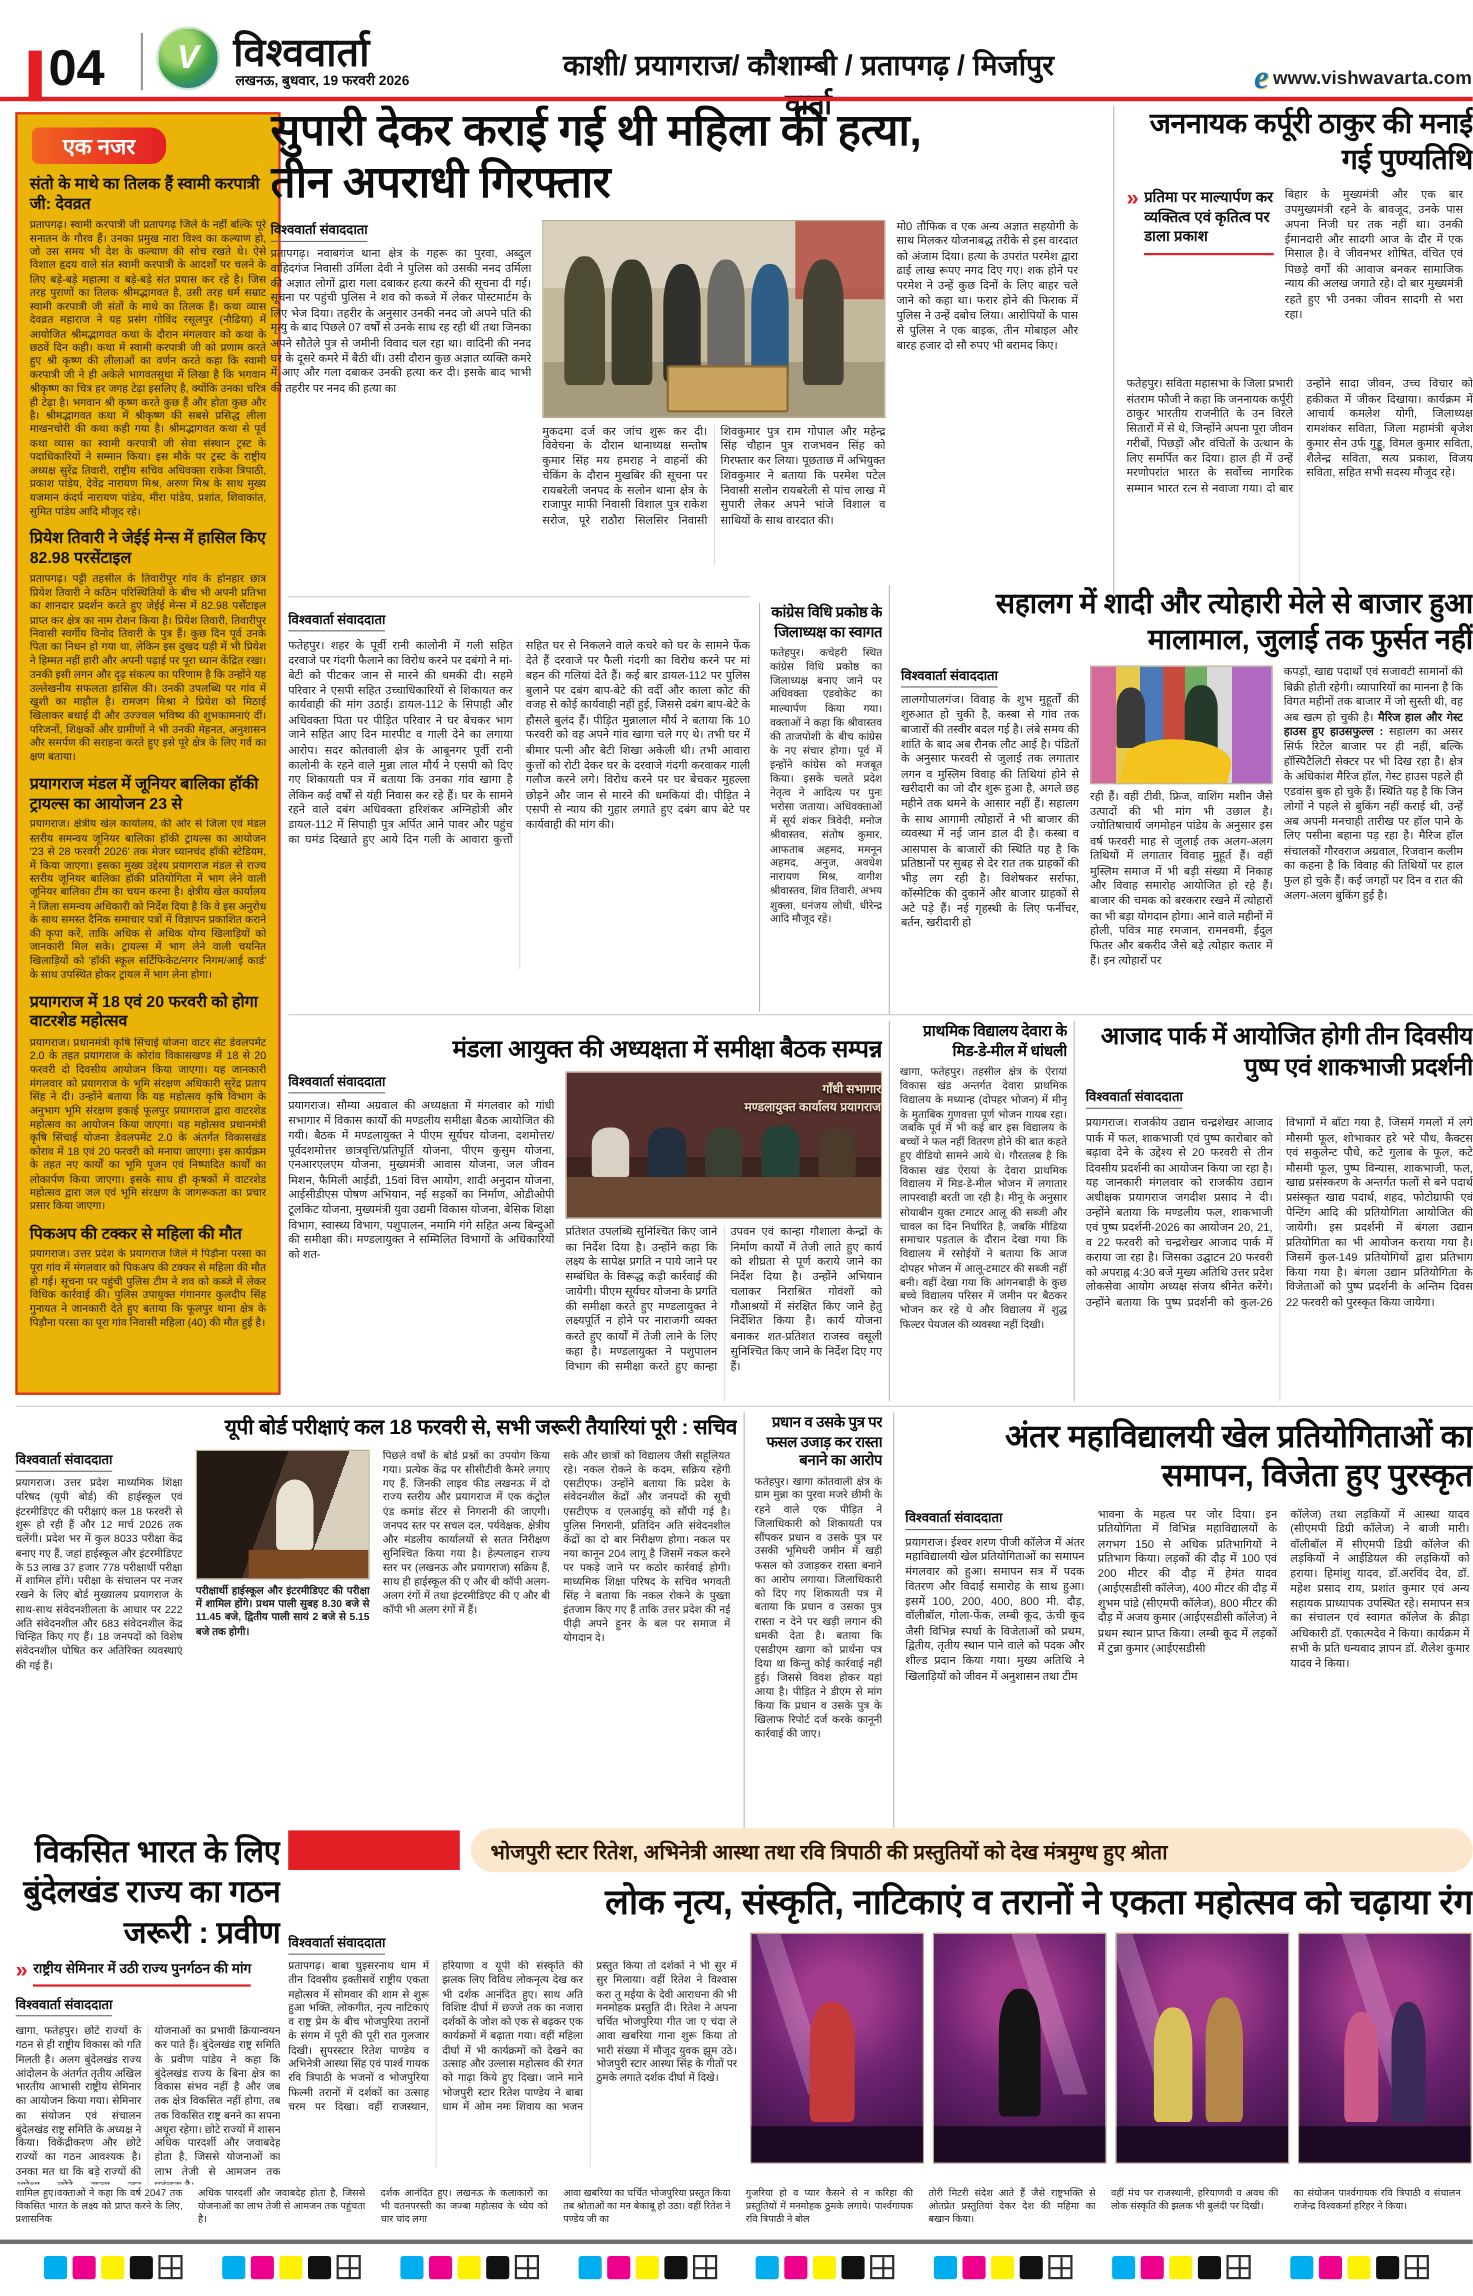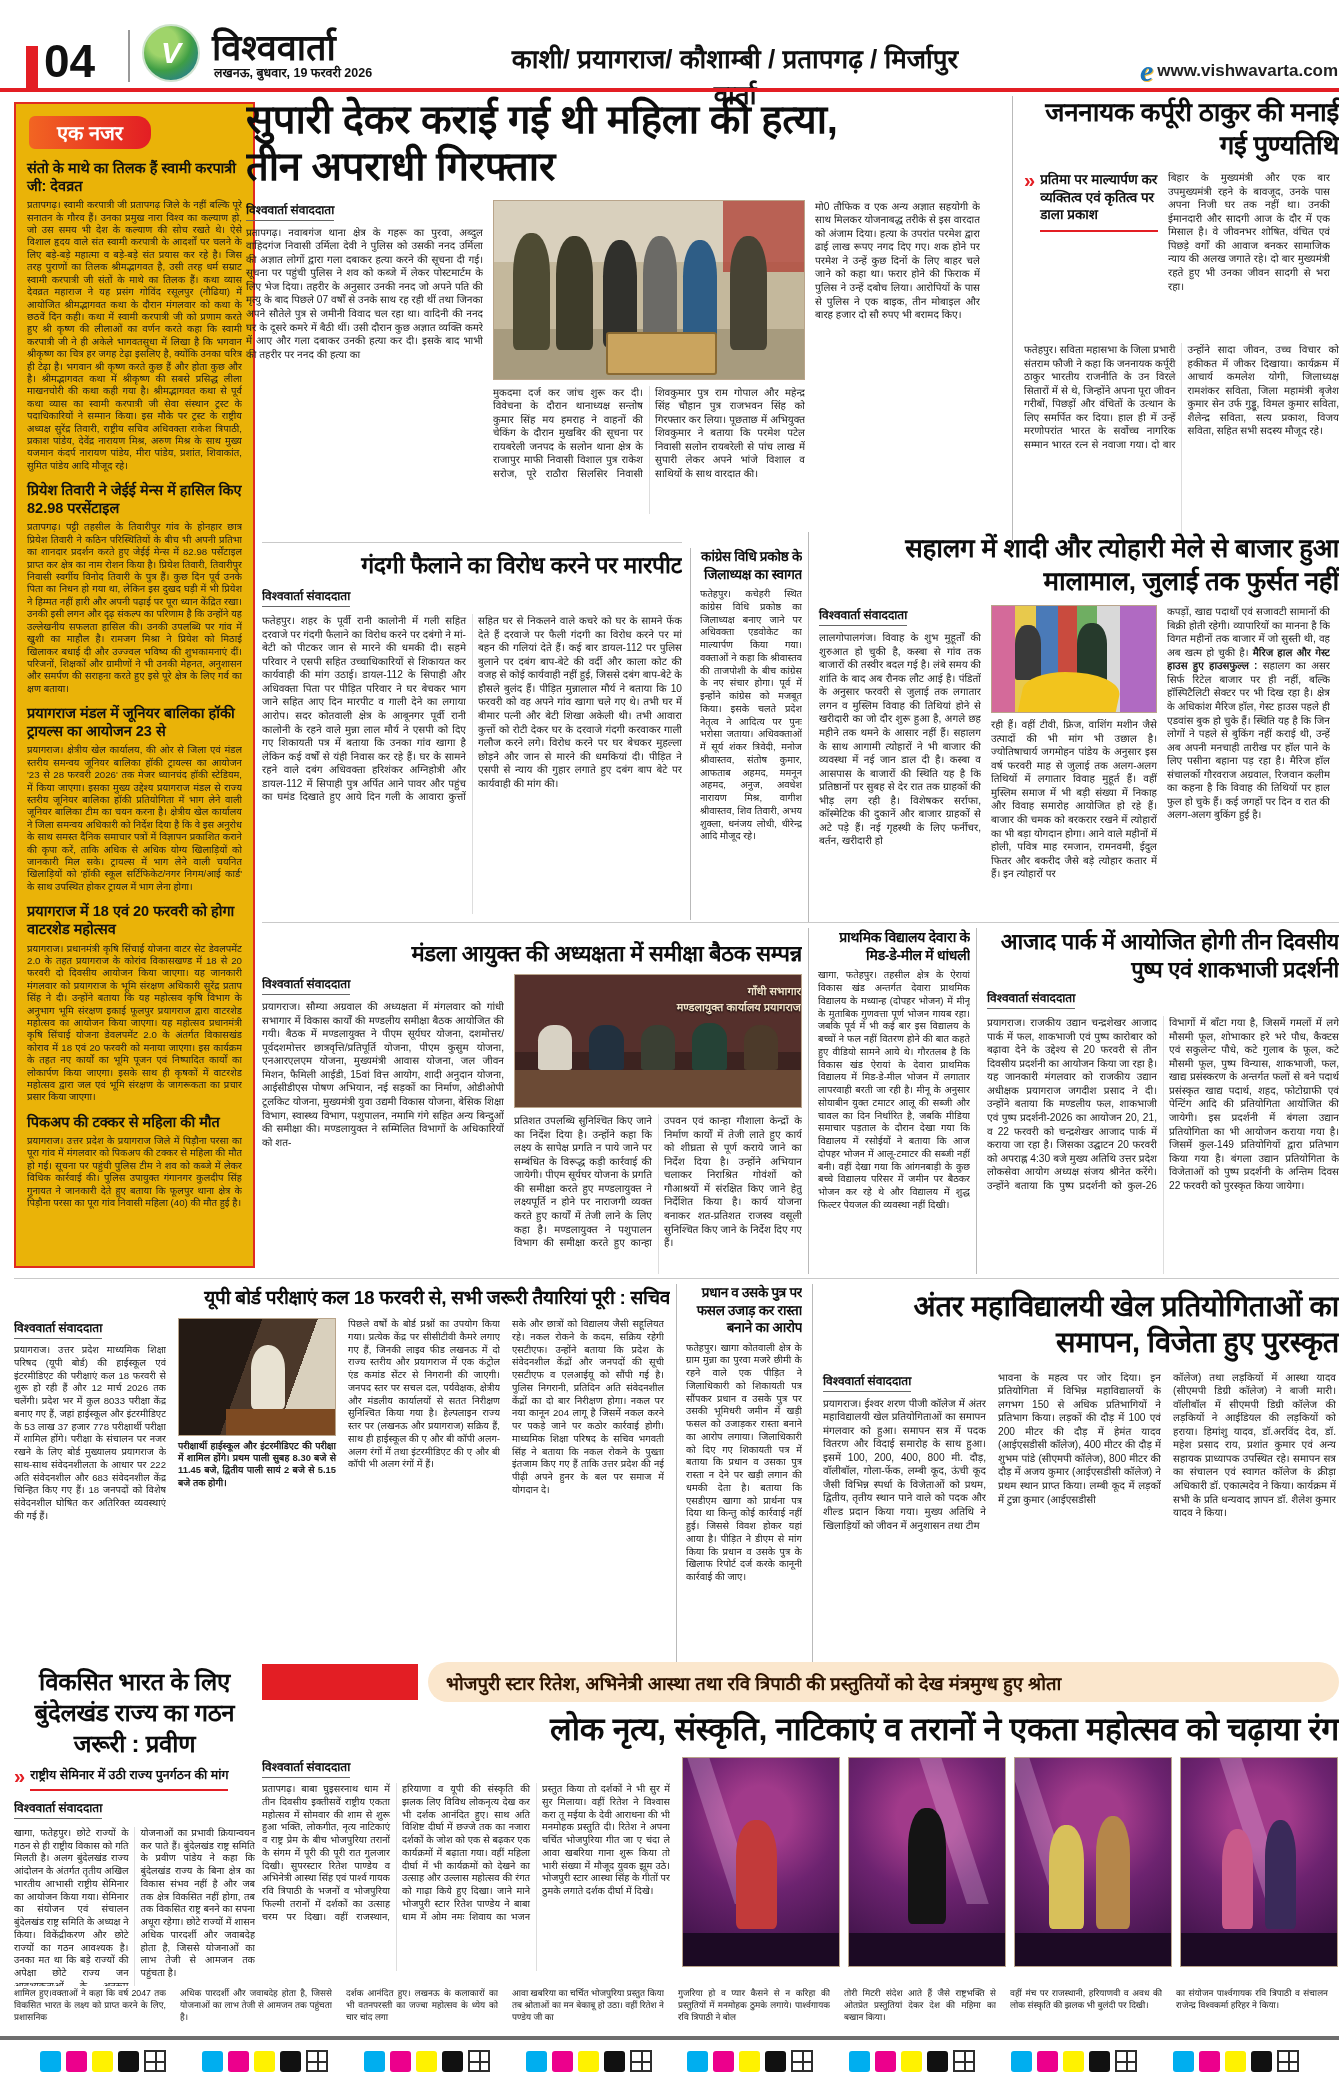--- a/index.html
+++ b/index.html
@@ -161,21 +161,20 @@
         <span class="kick-text">प्रतिमा पर माल्यार्पण कर व्यक्तित्व एवं कृतित्व पर डाला प्रकाश</span>
       </div>
       <div class="body" style="width:162px;height:164px">बिहार के मुख्यमंत्री और एक बार उपमुख्यमंत्री रहने के बावजूद, उनके पास अपना निजी घर तक नहीं था। उनकी ईमानदारी और सादगी आज के दौर में एक मिसाल है। वे जीवनभर शोषित, वंचित एवं पिछड़े वर्गों की आवाज बनकर सामाजिक न्याय की अलख जगाते रहे। दो बार मुख्यमंत्री रहते हुए भी उनका जीवन सादगी से भरा रहा।</div>
     </div>
     <div class="body cols2" style="height:220px;margin-top:8px">फतेहपुर। सविता महासभा के जिला प्रभारी संतराम फौजी ने कहा कि जननायक कर्पूरी ठाकुर भारतीय राजनीति के उन विरले सितारों में से थे, जिन्होंने अपना पूरा जीवन गरीबों, पिछड़ों और वंचितों के उत्थान के लिए समर्पित कर दिया। हाल ही में उन्हें मरणोपरांत भारत के सर्वोच्च नागरिक सम्मान भारत रत्न से नवाजा गया। दो बार उन्होंने सादा जीवन, उच्च विचार को हकीकत में जीकर दिखाया। कार्यक्रम में आचार्य कमलेश योगी, जिलाध्यक्ष रामशंकर सविता, जिला महामंत्री बृजेश कुमार सेन उर्फ गुड्डू, विमल कुमार सविता, शैलेन्द्र सविता, सत्य प्रकाश, विजय सविता, सहित सभी सदस्य मौजूद रहे।</div>
   </div>
 
   <div class="hrule" style="left:262px;top:542px;width:420px"></div>
 
   <div class="abs" style="left:262px;top:548px;width:420px;height:372px;overflow:hidden">
-    <div class="hl" style="font-size:23px">गंदगी फैलाने का विरोध करने पर मारपीट</div>
     <div style="margin:6px 0 2px"><span class="byline">विश्ववार्ता संवाददाता</span></div>
     <div class="body cols2" style="height:300px">फतेहपुर। शहर के पूर्वी रानी कालोनी में गली सहित दरवाजे पर गंदगी फैलाने का विरोध करने पर दबंगो ने मां-बेटी को पीटकर जान से मारने की धमकी दी। सहमे परिवार ने एसपी सहित उच्चाधिकारियों से शिकायत कर कार्यवाही की मांग उठाई। डायल-112 के सिपाही और अधिवक्ता पिता पर पीड़ित परिवार ने घर बेचकर भाग जाने सहित आए दिन मारपीट व गाली देने का लगाया आरोप। सदर कोतवाली क्षेत्र के आबूनगर पूर्वी रानी कालोनी के रहने वाले मुन्ना लाल मौर्य ने एसपी को दिए गए शिकायती पत्र में बताया कि उनका गांव खागा है लेकिन कई वर्षों से यंही निवास कर रहे हैं। घर के सामने रहने वाले दबंग अधिवक्ता हरिशंकर अग्निहोत्री और डायल-112 में सिपाही पुत्र अर्पित आने पावर और पहुंच का घमंड दिखाते हुए आये दिन गली के आवारा कुत्तों सहित घर से निकलने वाले कचरे को घर के सामने फेंक देते हैं दरवाजे पर फैली गंदगी का विरोध करने पर मां बहन की गलियां देते हैं। कई बार डायल-112 पर पुलिस बुलाने पर दबंग बाप-बेटे की वर्दी और काला कोट की वजह से कोई कार्यवाही नहीं हुई, जिससे दबंग बाप-बेटे के हौसले बुलंद हैं। पीड़ित मुन्नालाल मौर्य ने बताया कि 10 फरवरी को वह अपने गांव खागा चले गए थे। तभी घर में बीमार पत्नी और बेटी शिखा अकेली थी। तभी आवारा कुत्तों को रोटी देकर घर के दरवाजे गंदगी करवाकर गाली गलौज करने लगे। विरोध करने पर घर बेचकर मुहल्ला छोड़ने और जान से मारने की धमकियां दी। पीड़ित ने एसपी से न्याय की गुहार लगाते हुए दबंग बाप बेटे पर कार्यवाही की मांग की।</div>
   </div>
 
   <div class="abs vr" style="left:690px;top:548px;width:112px;height:372px;padding-left:9px;overflow:hidden">
     <div class="hl" style="font-size:13.5px;line-height:1.3">कांग्रेस विधि प्रकोष्ठ के जिलाध्यक्ष का स्वागत</div>
     <div class="body small" style="height:320px;margin-top:5px">फतेहपुर। कचेहरी स्थित कांग्रेस विधि प्रकोष्ठ का जिलाध्यक्ष बनाए जाने पर अधिवक्ता एडवोकेट का माल्यार्पण किया गया। वक्ताओं ने कहा कि श्रीवास्तव की ताजपोशी के बीच कांग्रेस के नए संचार होगा। पूर्व में इन्होंने कांग्रेस को मजबूत किया। इसके चलते प्रदेश नेतृत्व ने आदित्य पर पुनः भरोसा जताया। अधिवक्ताओं में सूर्य शंकर त्रिवेदी, मनोज श्रीवास्तव, संतोष कुमार, आफताब अहमद, ममनून अहमद, अनुज, अवधेश नारायण मिश्र, वागीश श्रीवास्तव, शिव तिवारी, अभय शुक्ला, धनंजय लोधी, धीरेन्द्र आदि मौजूद रहे।</div>
   </div>
 
   <div class="abs vr" style="left:808px;top:532px;width:531px;height:390px;padding-left:10px;overflow:hidden">
@@ -280,21 +279,21 @@
       <div style="width:163px">
         <div class="body" style="height:262px">भावना के महत्व पर जोर दिया। इन प्रतियोगिता में विभिन्न महाविद्यालयों के लगभग 150 से अधिक प्रतिभागियों ने प्रतिभाग किया। लड़कों की दौड़ में 100 एवं 200 मीटर की दौड़ में हेमंत यादव (आईएसडीसी कॉलेज), 400 मीटर की दौड़ में शुभम पांडे (सीएमपी कॉलेज), 800 मीटर की दौड़ में अजय कुमार (आईएसडीसी कॉलेज) ने प्रथम स्थान प्राप्त किया। लम्बी कूद में लड़कों में टुन्ना कुमार (आईएसडीसी</div>
       </div>
       <div style="width:163px">
         <div class="body" style="height:262px">कॉलेज) तथा लड़कियों में आस्था यादव (सीएमपी डिग्री कॉलेज) ने बाजी मारी। वॉलीबॉल में सीएमपी डिग्री कॉलेज की लड़कियों ने आईडियल की लड़कियों को हराया। हिमांशु यादव, डॉ.अरविंद देव, डॉ. महेश प्रसाद राय, प्रशांत कुमार एवं अन्य सहायक प्राध्यापक उपस्थित रहे। समापन सत्र का संचालन एवं स्वागत कॉलेज के क्रीड़ा अधिकारी डॉ. एकात्मदेव ने किया। कार्यक्रम में सभी के प्रति धन्यवाद ज्ञापन डॉ. शैलेश कुमार यादव ने किया।</div>
       </div>
     </div>
   </div>
 
   <div class="abs" style="left:14px;top:1666px;width:241px;height:320px;overflow:hidden">
-    <div class="hl" style="font-size:24px;line-height:1.3;text-align:center">विकसित भारत के लिए बुंदेलखंड राज्य का गठन जरूरी : प्रवीण</div>
+    <div class="hl" style="font-size:28px;line-height:1.3;text-align:right">विकसित भारत के लिए बुंदेलखंड राज्य का गठन जरूरी : प्रवीण</div>
     <div class="kicker" style="margin:7px 0">
       <span class="kick-mark">»</span>
       <span class="kick-text" style="font-size:12.5px">राष्ट्रीय सेमिनार में उठी राज्य पुनर्गठन की मांग</span>
     </div>
     <div style="margin:0 0 3px"><span class="byline">विश्ववार्ता संवाददाता</span></div>
     <div class="body small cols2" style="height:190px">खागा, फतेहपुर। छोटे राज्यों के गठन से ही राष्ट्रीय विकास को गति मिलती है। अलग बुंदेलखंड राज्य आंदोलन के अंतर्गत तृतीय अखिल भारतीय आभासी राष्ट्रीय सेमिनार का आयोजन किया गया। सेमिनार का संयोजन एवं संचालन बुंदेलखंड राष्ट्र समिति के अध्यक्ष ने किया। विकेंद्रीकरण और छोटे राज्यों का गठन आवश्यक है। उनका मत था कि बड़े राज्यों की अपेक्षा छोटे राज्य जन आवश्यकताओं के अनुरूप योजनाओं का प्रभावी क्रियान्वयन कर पाते हैं। बुंदेलखंड राष्ट्र समिति के प्रवीण पांडेय ने कहा कि बुंदेलखंड राज्य के बिना क्षेत्र का विकास संभव नहीं है और जब तक क्षेत्र विकसित नहीं होगा, तब तक विकसित राष्ट्र बनने का सपना अधूरा रहेगा। छोटे राज्यों में शासन अधिक पारदर्शी और जवाबदेह होता है, जिससे योजनाओं का लाभ तेजी से आमजन तक पहुंचता है।</div>
   </div>
 
   <div class="banner-red"></div>
   <div class="banner">भोजपुरी स्टार रितेश, अभिनेत्री आस्था तथा रवि त्रिपाठी की प्रस्तुतियों को देख मंत्रमुग्ध हुए श्रोता</div>

